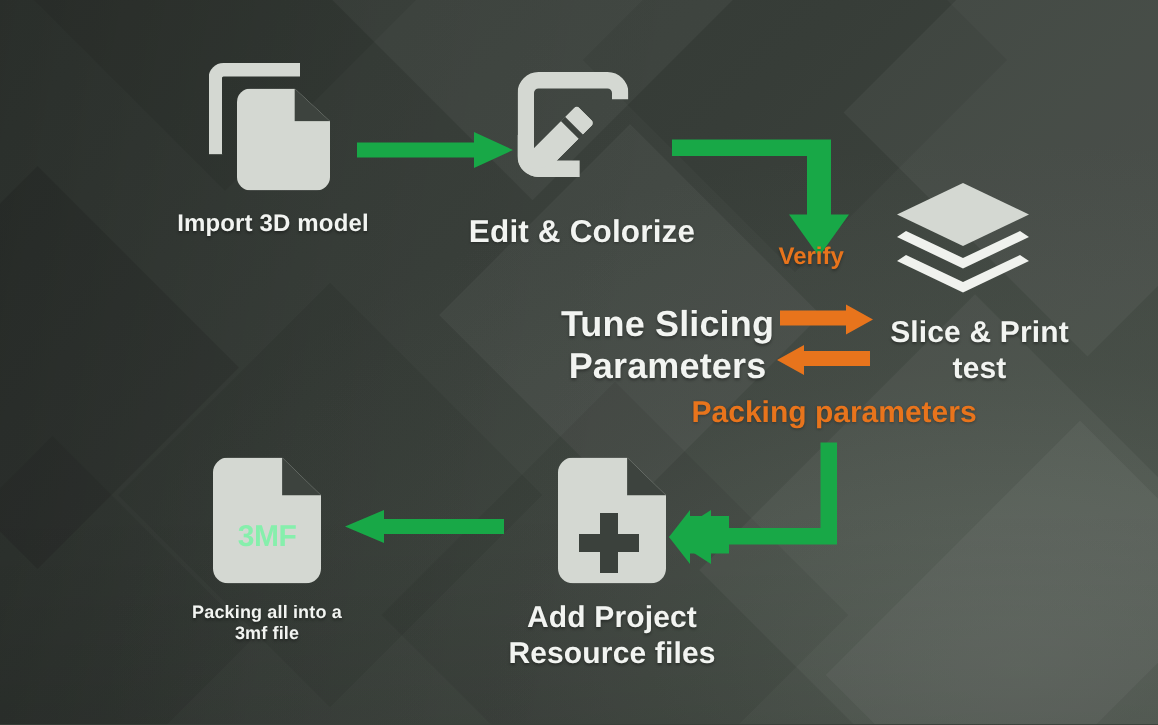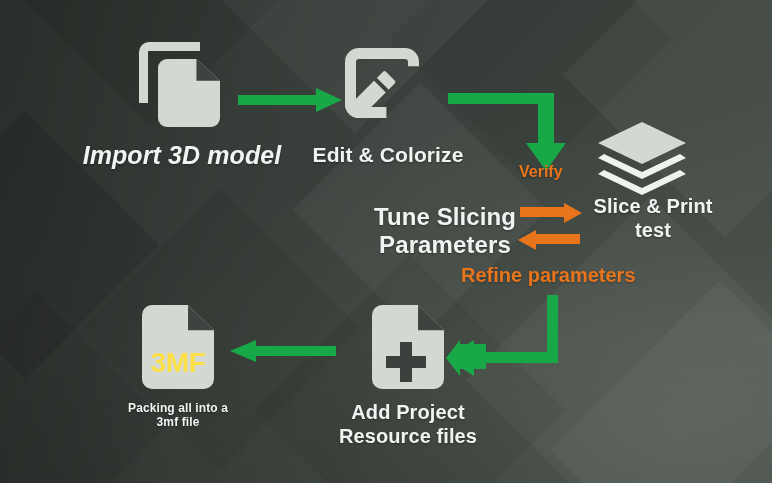--- a/index.html
+++ b/index.html
@@ -95,21 +95,21 @@
     position:absolute;inset:0;background:#d4d8d2;border-radius:10px;
     clip-path:polygon(0 0, 64% 0, 100% 30%, 100% 100%, 0 100%);
   }
   .icon-file .corner{
     position:absolute;left:0;top:0;width:72px;height:84px;
     clip-path:polygon(64% 0, 100% 30%, 64% 30%);
     background:#3d433e;
   }
   .icon-file .txt{
     position:absolute;left:0;right:0;top:42px;
-    font-size:28px;font-weight:bold;color:#fde047;letter-spacing:-.3px;
+    font-size:20px;font-weight:bold;color:#86efac;letter-spacing:-.3px;
   }
   .icon-file .plus-h,.icon-file .plus-v{position:absolute;background:#3b413c;}
   .icon-file .plus-h{left:14px;top:51px;width:40px;height:12px;}
   .icon-file .plus-v{left:28px;top:37px;width:12px;height:40px;}
   
   .arrow{position:absolute;}
   .arrow svg{display:block;overflow:visible;}
   .mid-label{
     position:absolute;font-weight:bold;color:#e8741c;
     text-shadow:0 1px 2px rgba(0,0,0,.3);white-space:nowrap;
@@ -134,21 +134,21 @@
   <div class="diamond dark2" style="left:-60px;top:330px;width:190px;height:190px;"></div>
   <div class="diamond lite" style="left:600px;top:330px;width:240px;height:240px;"></div>
   <div class="vignette"></div>
 
   <div class="node" style="left:82px;top:42px;width:200px;">
     <div class="ico icon-import">
       <div class="back"></div>
         <div class="front"></div>
         <div class="fold"></div>
     </div>
-    <div class="node-label" style="font-size:25px;margin-top:13px;font-style:italic;">Import 3D model</div>
+    <div class="node-label" style="font-size:16px;margin-top:13px;">Import 3D model</div>
   </div>
 
   <div class="node" style="left:288px;top:48px;width:200px;">
     <div class="ico icon-edit">
       <div class="ring"></div>
         <div class="ring2"></div>
       <div class="pencil"></div>
         <div class="pencilband"></div>
     </div>
     <div class="node-label" style="font-size:21px;margin-top:13px;">Edit &amp; Colorize</div>
@@ -176,37 +176,37 @@
     </svg>
   </div>
 
   <div class="mid-label" style="left:519px;top:163px;font-size:16px;">Verify</div>
 
   <div class="node" style="left:370px;top:203px;width:150px;">
     <div class="node-label" style="font-size:24px;line-height:1.18;">Tune Slicing
 Parameters</div>
   </div>
 
-  <div class="node" style="left:578px;top:195px;width:150px;">
+  <div class="node" style="left:578px;top:211px;width:150px;">
     <div class="node-label" style="font-size:20px;line-height:1.18;">Slice &amp; Print
 test</div>
   </div>
 
   <div class="arrow" style="left:520px;top:203px;">
     <svg width="62" height="20" viewBox="0 0 62 20">
       <path d="M0,4 L44,4 L44,0 L62,10 L44,20 L44,14 L0,14 Z" fill="#e8741c"></path>
     </svg>
   </div>
   <div class="arrow" style="left:518px;top:230px;">
     <svg width="62" height="20" viewBox="0 0 62 20">
       <path d="M62,4 L18,4 L18,0 L0,10 L18,20 L18,14 L62,14 Z" fill="#e8741c"></path>
     </svg>
   </div>
 
-  <div class="mid-label" style="left:461px;top:264px;font-size:20px;">Refine parameters</div>
+  <div class="mid-label" style="left:461px;top:264px;font-size:20px;">Packing parameters</div>
 
   <div class="arrow" style="left:446px;top:295px;">
     <svg width="112" height="68" viewBox="0 0 112 68">
       <path d="M112,0 L101,0 L101,57 L28,57 L28,45 L0,63 L28,81 L28,68 L112,68 Z" fill="#18a847"></path>
     </svg>
   </div>
   <div class="arrow" style="left:446px;top:340px;">
     <svg width="40" height="36" viewBox="0 0 40 36">
       <path d="M40,4 L14,4 L14,0 L0,18 L14,36 L14,29 L40,29 Z" fill="#18a847"></path>
     </svg>

